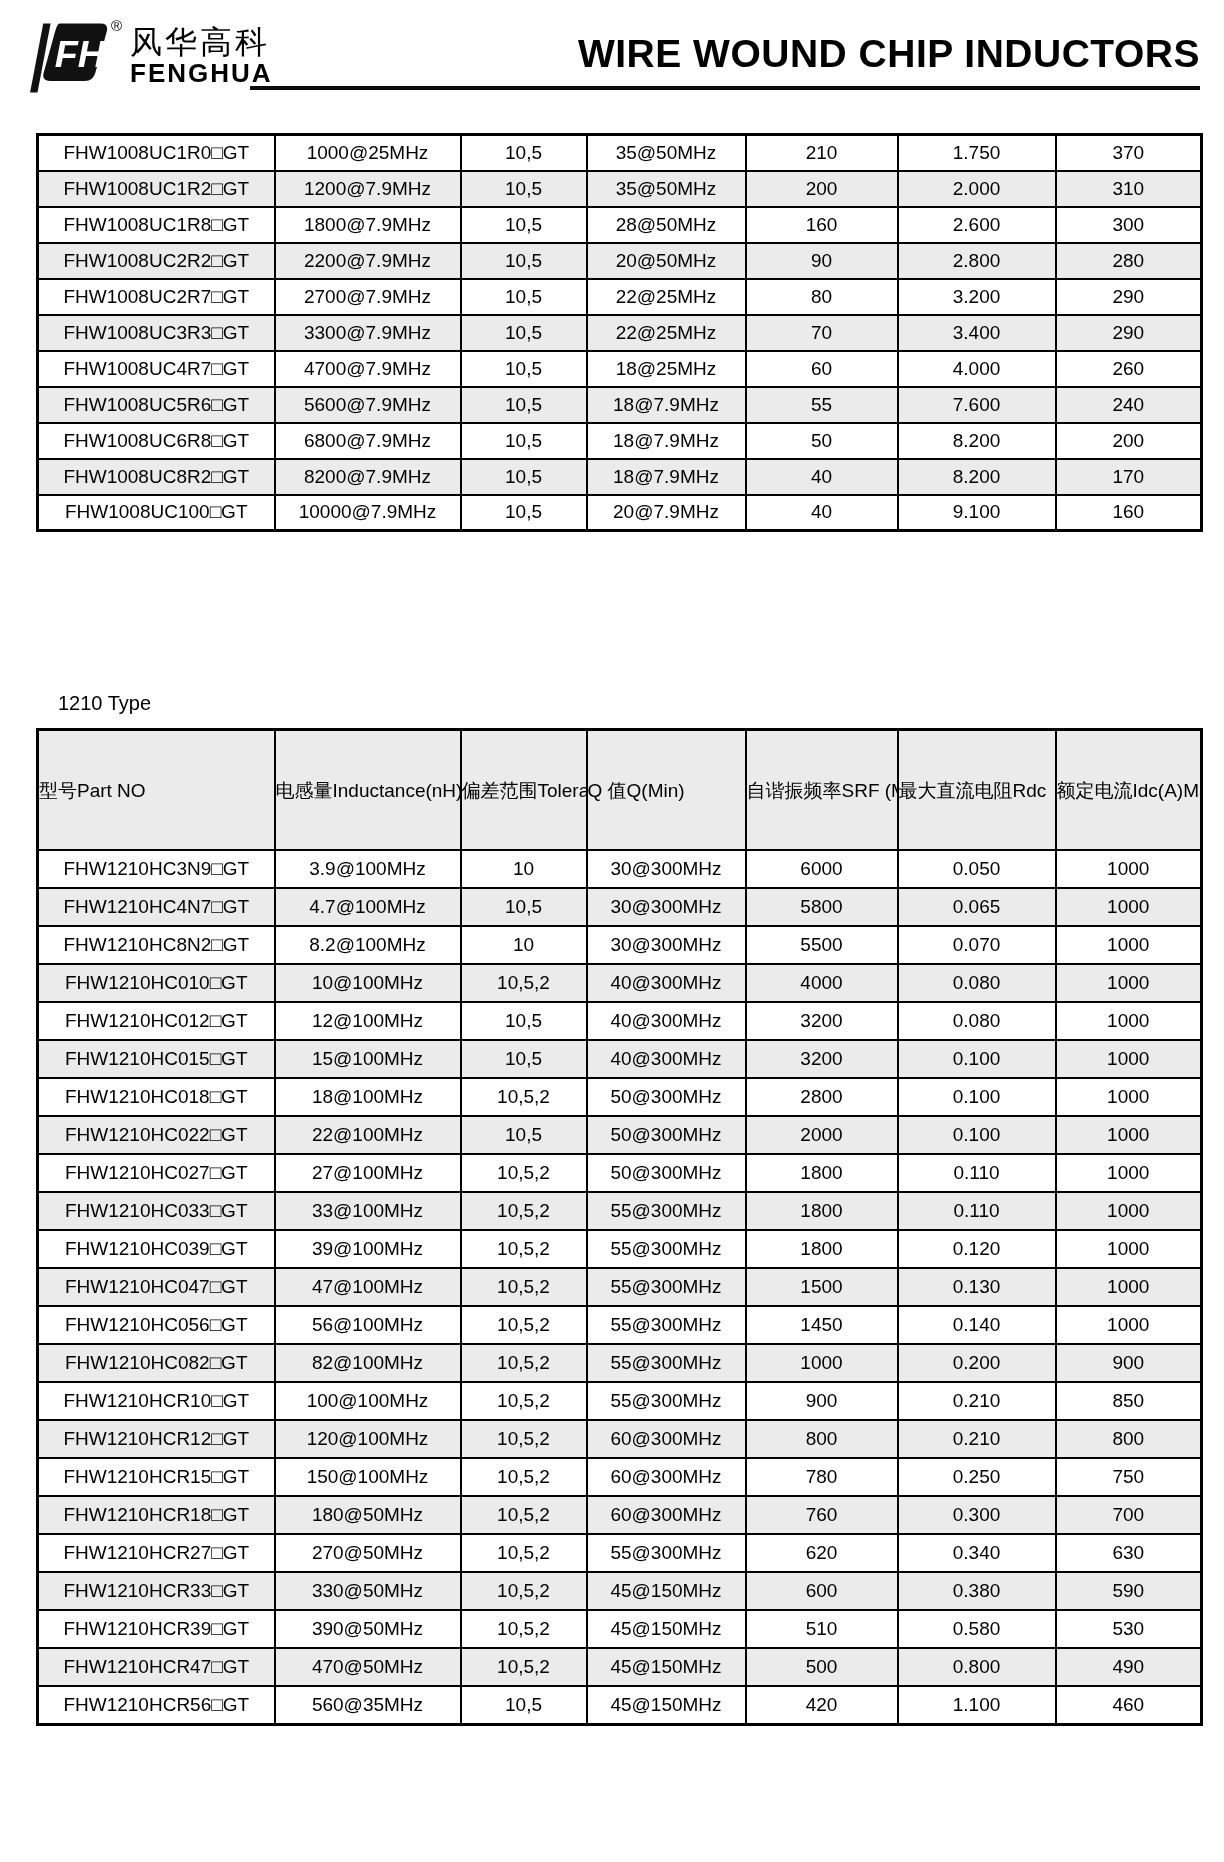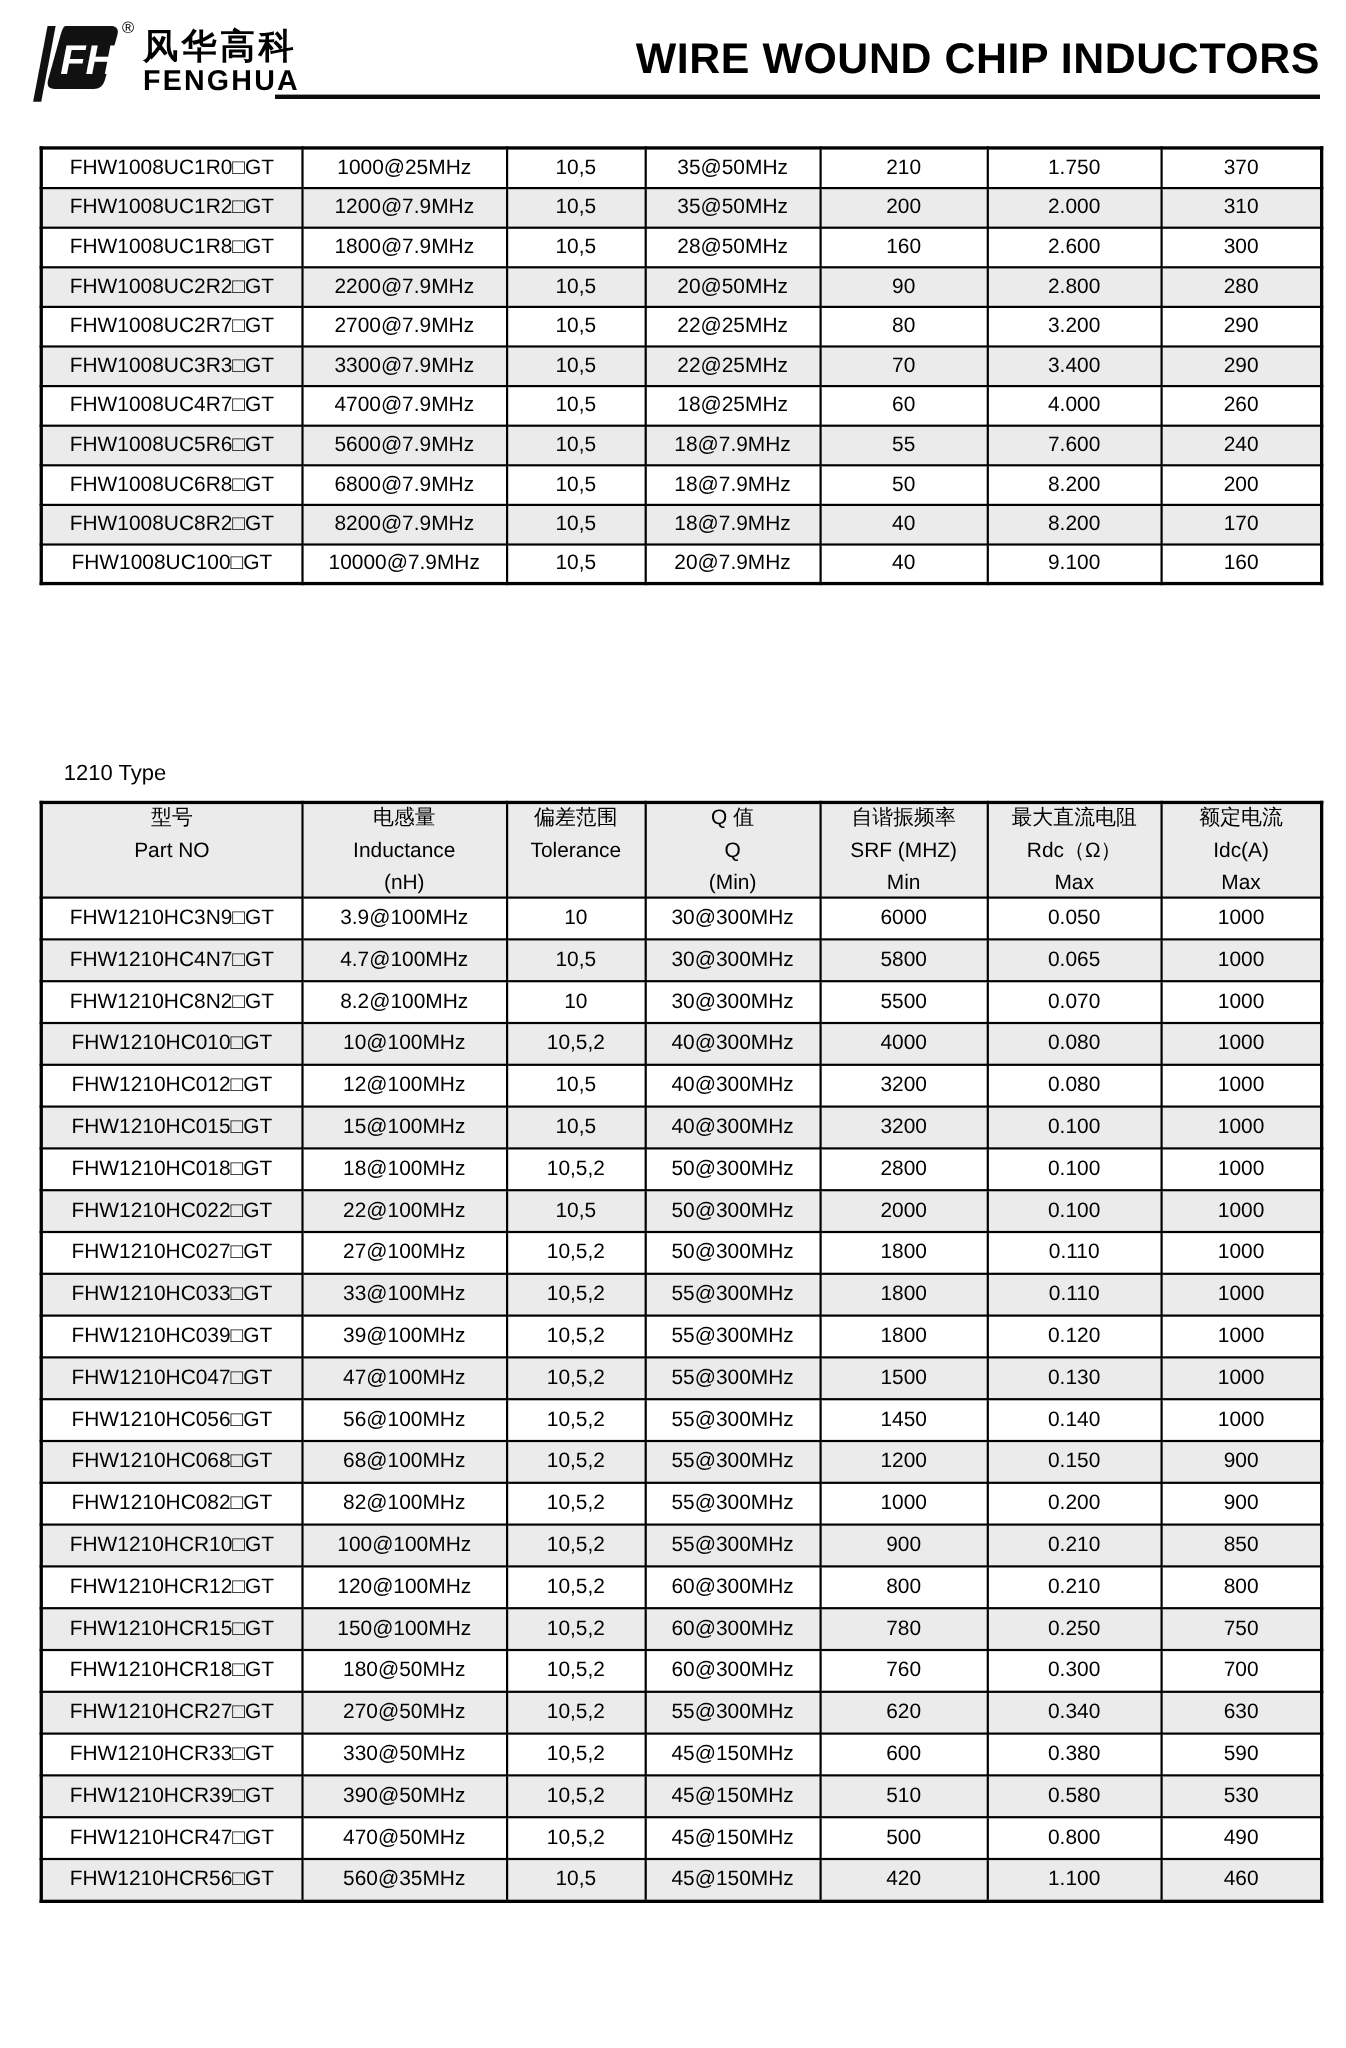--- a/index.html
+++ b/index.html
@@ -22,21 +22,21 @@
     position:absolute;left:26px;top:20px;
     display:flex;align-items:flex-start;
   }
   .logo svg{display:block;}
   .reg{
     font-size:15px;line-height:1;
     margin:-2px 2px 0 3px;
   }
   .brand{margin-left:6px;margin-top:6px;}
   .brand-cn{
-    font-size:32px;font-weight:bold;
+    font-size:32px;font-weight:normal;
     letter-spacing:3px;line-height:1.0;
     white-space:nowrap;
   }
   .brand-en{
     font-size:26px;font-weight:bold;
     letter-spacing:2px;line-height:1.0;
     margin-top:2px;
     white-space:nowrap;
   }
   .title{
@@ -66,23 +66,23 @@
     font-weight:normal;
     overflow:hidden;
     white-space:nowrap;
   }
   .t1 td{height:36px;}
   .t2 td{height:38px;}
   .t1 tbody tr:nth-child(even),
   .t2 tbody tr:nth-child(even){background:var(--row-alt);}
   .t2 thead th{background:var(--row-alt);padding:0;}
   .hwrap{
-    height:84px;
-    display:flex;flex-direction:column;
-    justify-content:space-between;
+    height:118px;
+    display:flex;flex-direction:row;
+    justify-content:flex-start;
     align-items:center;
   }
   .hline{
     display:block;min-height:25px;line-height:25px;
     font-size:19px;
   }
   .section-label{
     position:absolute;left:58px;top:692px;
     font-size:20px;
   }
@@ -399,29 +399,20 @@
         <tr>
           <td>FHW1210HC056□GT</td>
           <td>56@100MHz</td>
           <td>10,5,2</td>
           <td>55@300MHz</td>
           <td>1450</td>
           <td>0.140</td>
           <td>1000</td>
         </tr>
         <tr>
-          <td>FHW1210HC068□GT</td>
-          <td>68@100MHz</td>
-          <td>10,5,2</td>
-          <td>55@300MHz</td>
-          <td>1200</td>
-          <td>0.150</td>
-          <td>900</td>
-        </tr>
-        <tr>
           <td>FHW1210HC082□GT</td>
           <td>82@100MHz</td>
           <td>10,5,2</td>
           <td>55@300MHz</td>
           <td>1000</td>
           <td>0.200</td>
           <td>900</td>
         </tr>
         <tr>
           <td>FHW1210HCR10□GT</td>

